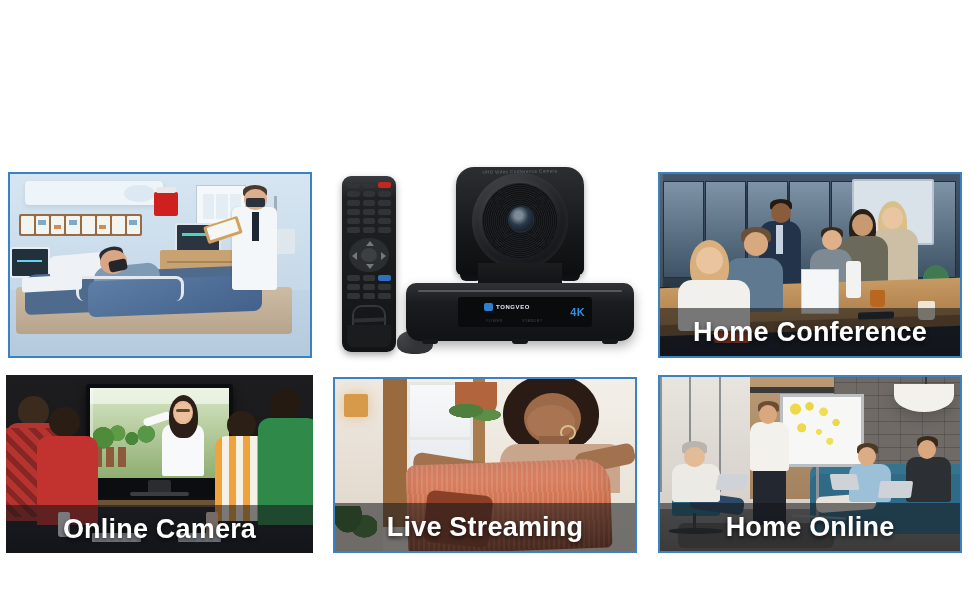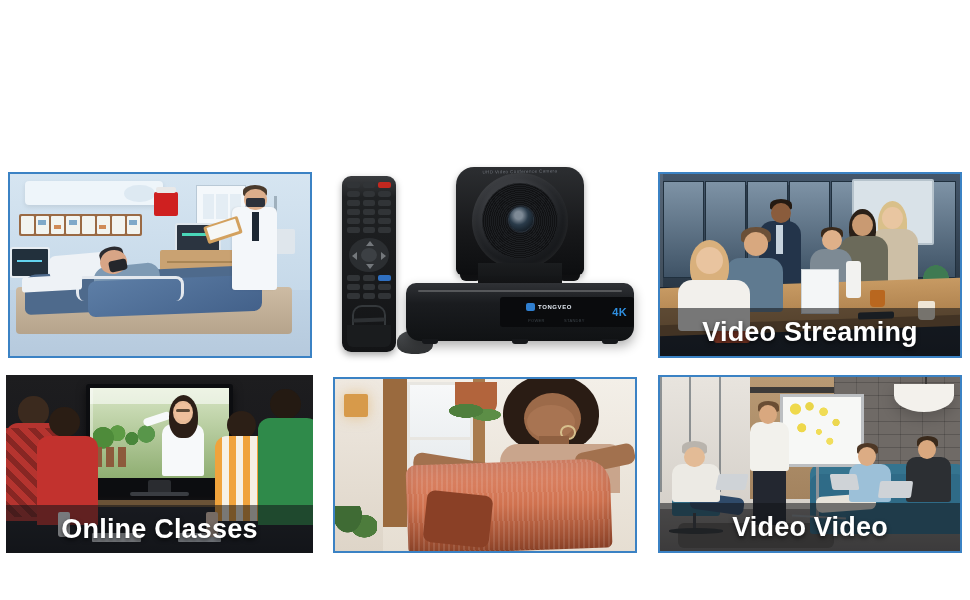--- a/index.html
+++ b/index.html
@@ -266,21 +266,21 @@
      background:radial-gradient(circle at 40% 35%,#7e8a96 0 18%,#2a3b4a 45%,#070b0f 100%);
      box-shadow:0 0 3px rgba(120,170,220,.5);}
   .cam-arm{position:absolute;top:24px;width:22px;height:92px;background:linear-gradient(180deg,#2a2c2f,#141517);border-radius:6px;}
   .cam-arm.l{left:60px;} .cam-arm.r{left:158px;}
   .cam-neck{position:absolute;left:78px;top:98px;width:84px;height:34px;background:linear-gradient(180deg,#1b1d1f,#0e0f11);border-radius:0 0 14px 14px;}
   .cam-base{position:absolute;left:6px;top:118px;width:228px;height:58px;
      background:linear-gradient(180deg,#303236 0%,#1a1c1f 35%,#101214 100%);
      border-radius:10px 10px 14px 14px;
      box-shadow:0 5px 12px rgba(0,0,0,.32);}
   .cam-base:before{content:"";position:absolute;left:12px;top:7px;right:12px;height:2px;background:rgba(255,255,255,.22);border-radius:2px;}
-  .cam-panel{position:absolute;left:52px;top:14px;width:134px;height:30px;background:#0a0b0d;border-radius:3px;margin-left:42px;}
+  .cam-panel{position:absolute;left:52px;top:14px;width:134px;height:30px;background:#0a0b0d;border-radius:3px;}
   .cam-logo{position:absolute;left:26px;top:6px;display:flex;align-items:center;gap:3px;}
   .cam-logomark{width:9px;height:8px;background:#2f7fd0;border-radius:2px;}
   .cam-logotext{color:#dfe6ee;font-size:6px;font-weight:bold;letter-spacing:.6px;}
   .cam-4k{position:absolute;right:7px;top:9px;color:#2f8fe0;font-size:11px;font-weight:bold;letter-spacing:.3px;}
   .cam-led{position:absolute;top:21px;color:#3c4349;font-size:4px;letter-spacing:.3px;}
   .cam-led.a{left:28px;} .cam-led.b{left:64px;}
   .cam-foot{position:absolute;bottom:-3px;width:16px;height:5px;background:#15171a;border-radius:0 0 3px 3px;}
   .cam-foot.f1{left:16px;}.cam-foot.f2{left:106px;}.cam-foot.f3{left:196px;}
   .cam-toptext{position:absolute;left:22px;top:2px;width:84px;height:18px;
      color:#6f737a;font-size:4.5px;letter-spacing:.4px;text-align:center;transform:rotate(-1deg);}
@@ -393,21 +393,21 @@
       <div class="pb w1b"></div>
       <div class="ph w1h"></div>
       <div class="paper"></div>
       <div class="bottle"></div>
       <div class="cupA"></div>
       <div class="cupB"></div>
       <div class="phone"></div>
       <div class="redbox"></div>
     </div>
     <div class="caption-band">
-      <span class="caption-text">Video Streaming</span>
+      <span class="caption-text">Home Conference</span>
     </div>
   </div>
 
   <div class="tile" id="tile-classes">
     <div class="scene s3">
       <div class="tvbody">
         <div class="tvscreen">
           <div class="greenhouse"></div>
           <div class="plants"></div>
           <div class="pots"></div>
@@ -431,21 +431,21 @@
       <div class="st a3h"></div>
       <div class="stb a3b"></div>
       <div class="st a4h"></div>
       <div class="stb a4b"></div>
       <div class="bk bk1"></div>
       <div class="bk bk2"></div>
       <div class="bot bot1"></div>
       <div class="bot bot2"></div>
     </div>
     <div class="caption-band">
-      <span class="caption-text">Online Classes</span>
+      <span class="caption-text">Online Camera</span>
     </div>
   </div>
 
   <div class="tile bordered" id="tile-live">
     <div class="scene s4">
       <div class="wallL"></div>
       <div class="lamp"></div>
       <div class="doorframe"></div>
       <div class="window"></div>
       <div class="muntin"></div>
@@ -457,20 +457,23 @@
       <div class="cheek"></div>
       <div class="earring"></div>
       <div class="neck"></div>
       <div class="shoulder"></div>
       <div class="armR"></div>
       <div class="armL"></div>
       <div class="sweater"></div>
       <div class="knit"></div>
       <div class="sleeve"></div>
       <div class="floorPlant"></div>
+    </div>
+    <div class="caption-band">
+      <span class="caption-text">Live Streaming</span>
     </div>
   </div>
 
   <div class="tile bordered" id="tile-home">
     <div class="scene s5">
       <div class="brickwall"></div>
       <div class="leftwin"></div>
       <div class="midwall"></div>
       <div class="beam"></div>
       <div class="pendCord"></div>
@@ -500,21 +503,21 @@
       <div class="mb g3b"></div>
       <div class="mh g3h"></div>
       <div class="mh g4hair"></div>
       <div class="mb g4b"></div>
       <div class="mh g4h"></div>
       <div class="lap lap1"></div>
       <div class="lap lap2"></div>
       <div class="lap lap3"></div>
     </div>
     <div class="caption-band">
-      <span class="caption-text">Video Video</span>
+      <span class="caption-text">Home Online</span>
     </div>
   </div>
 
   <div id="remote">
     <div class="r-row">
       <div class="key"></div>
       <div class="key"></div>
       <div class="key red"></div>
     </div>
     <div class="r-row">

